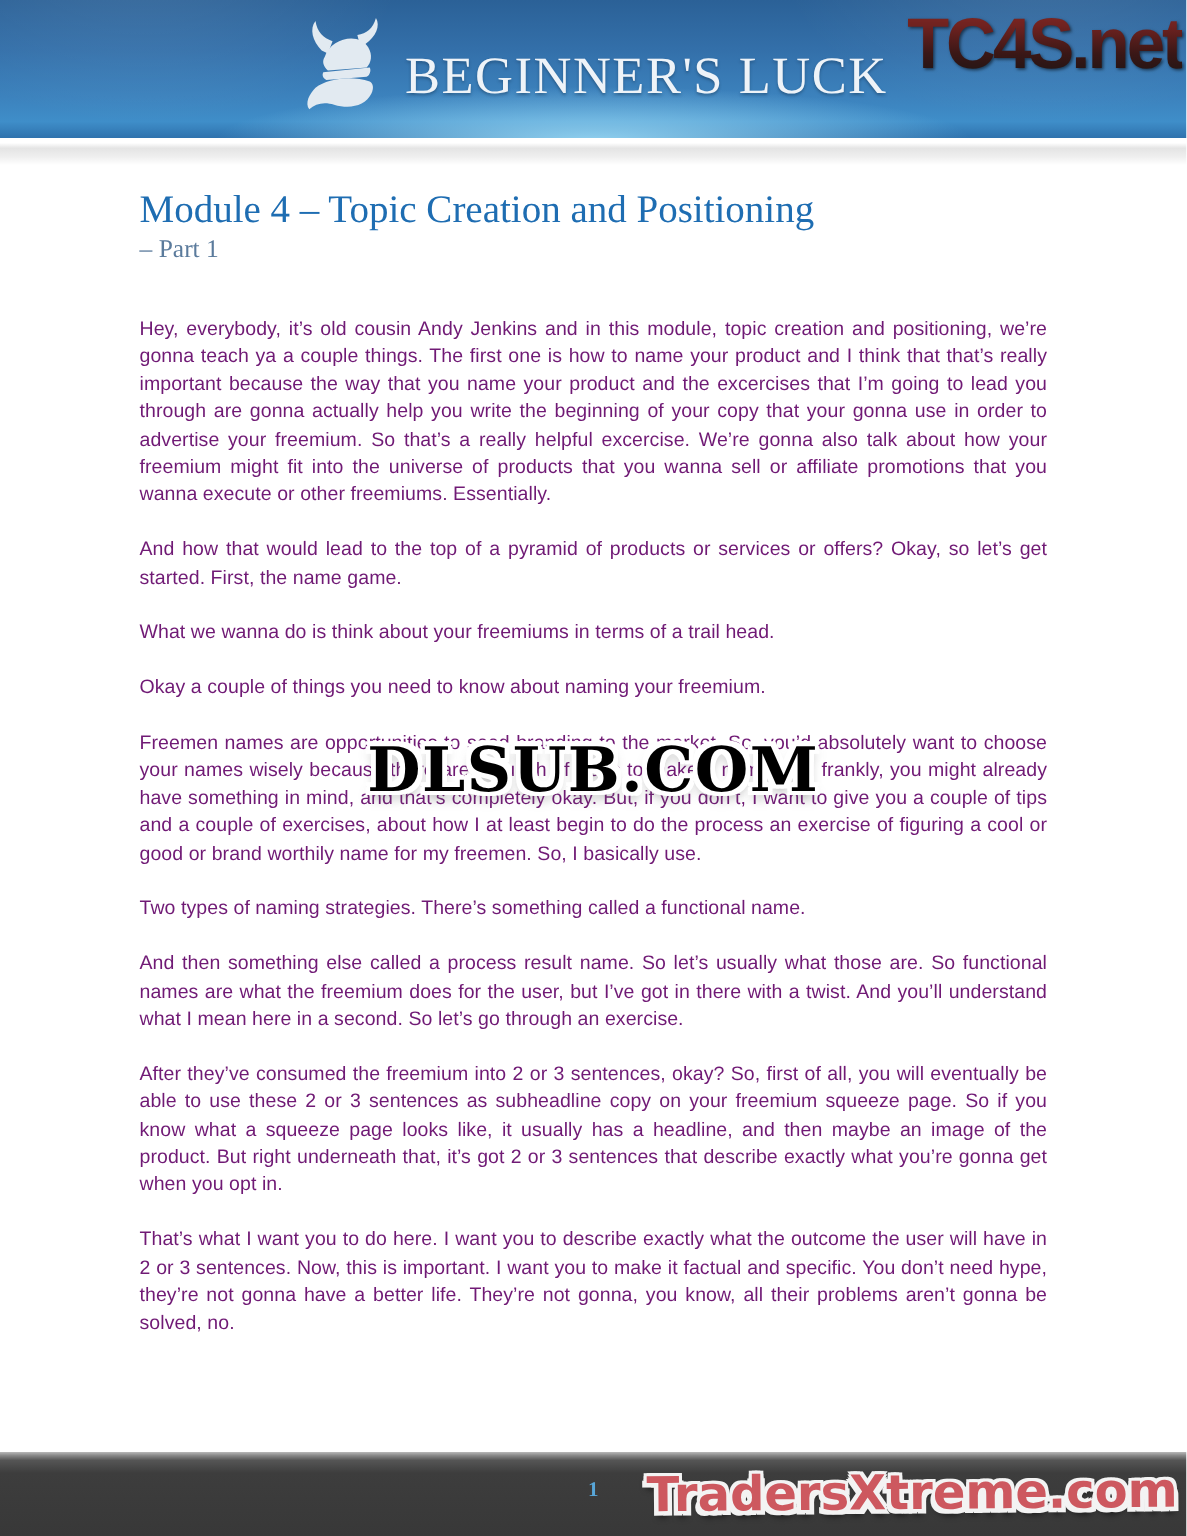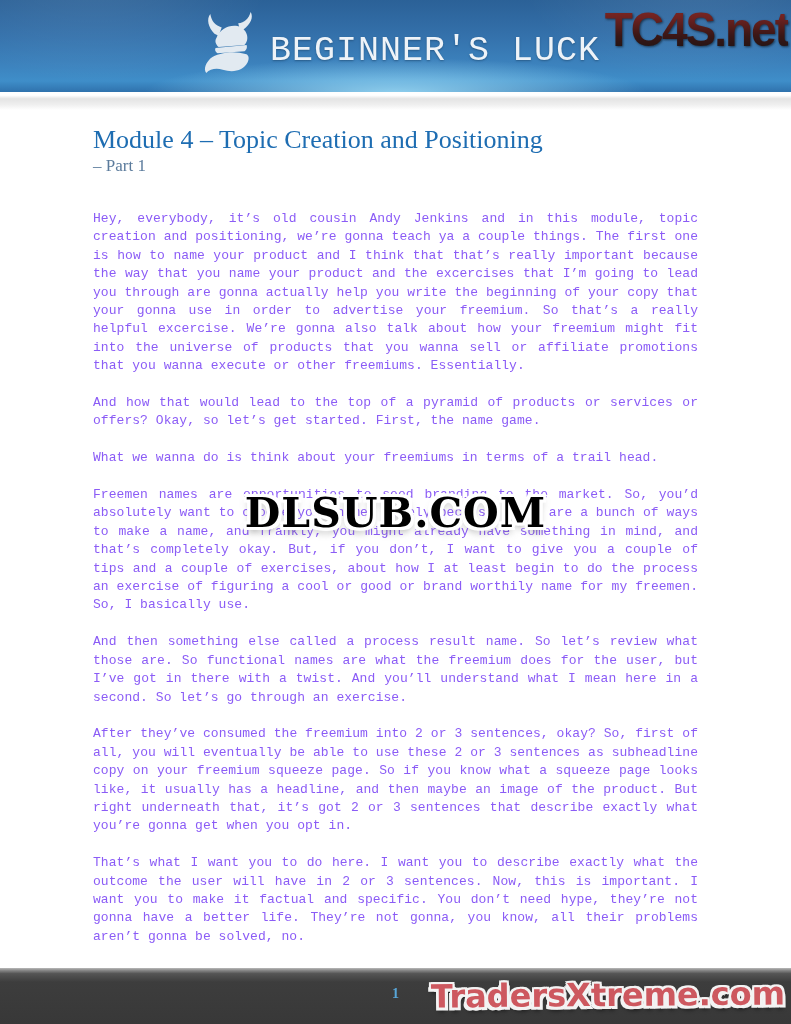--- a/index.html
+++ b/index.html
@@ -21,21 +21,21 @@
       radial-gradient(ellipse 300px 200px at 88% -40%, rgba(255,255,255,0.10) 0%, rgba(255,255,255,0) 60%),
       linear-gradient(180deg, #2b6197 0%, #336fa9 35%, #3c82bd 70%, #3f8ec9 88%, #2f72ad 100%);
     overflow: hidden;
   }
   .brand-wrap {
     position: absolute; left: 200px; top: 10px;
     display: flex; align-items: center;
   }
   .helmet { width: 62px; height: 70px; margin-right: 8px; }
   .brand-text {
-    font-family: Liberation Mono, monospace;
+    font-family: Liberation Serif, serif;
     font-size: 35px; letter-spacing: 1px;
     color: #eef3f8;
     text-shadow: 0 1px 2px rgba(20,50,80,0.45);
     white-space: nowrap;
     padding-top: 12px;
   }
   .tc4s {
     position: absolute; right: 3px; top: 2px;
     font-family: "Liberation Sans", sans-serif;
     font-weight: bold; font-size: 46px; letter-spacing: -2px;
@@ -67,24 +67,23 @@
   h2.doc-subtitle {
     font-family: "Liberation Serif", serif;
     font-weight: normal;
     font-size: 17px; line-height: 21px;
     color: #5b7b9c;
     margin-bottom: 34px;
   }
   .body-text p {
     font-size: 13px; line-height: 18.4px;
     letter-spacing: 0.05px;
-    color: #8b5cf6;
+    color: #701a75;
     text-align: justify;
     margin-bottom: 18.4px;
-    font-family: Liberation Mono, monospace;
   }
   .body-text p:last-child { text-align: justify; }
 
   
   .dlsub {
     position: absolute; top: 489px; left: 50%;
     transform: translateX(-50%);
     font-family: "DejaVu Serif", serif;
     font-weight: bold; font-size: 41px; letter-spacing: 1px;
     color: #000000;
@@ -148,22 +147,24 @@
 </div>
 <div class="header-strip"></div>
 
 <div class="content">
   <h1 class="doc-title">Module 4 – Topic Creation and Positioning</h1>
   <h2 class="doc-subtitle">– Part 1</h2>
   <div class="body-text">
     <p>Hey, everybody, it’s old cousin Andy Jenkins and in this module, topic creation and positioning, we’re gonna teach ya a couple things. The first one is how to name your product and I think that that’s really important because the way that you name your product and the excercises that I’m going to lead you through are gonna actually help you write the beginning of your copy that your gonna use in order to advertise your freemium. So that’s a really helpful excercise. We’re gonna also talk about how your freemium might fit into the universe of products that you wanna sell or affiliate promotions that you wanna execute or other freemiums. Essentially.</p>
     <p>And how that would lead to the top of a pyramid of products or services or offers? Okay, so let’s get started. First, the name game.</p>
     <p>What we wanna do is think about your freemiums in terms of a trail head.</p>
+    <p>Okay a couple of things you need to know about naming your freemium.</p>
     <p>Freemen names are opportunities to seed branding to the market. So, you’d absolutely want to choose your names wisely because there are a bunch of ways to make a name, and frankly, you might already have something in mind, and that’s completely okay. But, if you don’t, I want to give you a couple of tips and a couple of exercises, about how I at least begin to do the process an exercise of figuring a cool or good or brand worthily name for my freemen. So, I basically use.</p>
-    <p>And then something else called a process result name. So let’s review what those are. So functional names are what the freemium does for the user, but I’ve got in there with a twist. And you’ll understand what I mean here in a second. So let’s go through an exercise.</p>
+    <p>Two types of naming strategies. There’s something called a functional name.</p>
+    <p>And then something else called a process result name. So let’s usually what those are. So functional names are what the freemium does for the user, but I’ve got in there with a twist. And you’ll understand what I mean here in a second. So let’s go through an exercise.</p>
     <p>After they’ve consumed the freemium into 2 or 3 sentences, okay? So, first of all, you will eventually be able to use these 2 or 3 sentences as subheadline copy on your freemium squeeze page. So if you know what a squeeze page looks like, it usually has a headline, and then maybe an image of the product. But right underneath that, it’s got 2 or 3 sentences that describe exactly what you’re gonna get when you opt in.</p>
     <p>That’s what I want you to do here. I want you to describe exactly what the outcome the user will have in 2 or 3 sentences. Now, this is important. I want you to make it factual and specific. You don’t need hype, they’re not gonna have a better life. They’re not gonna, you know, all their problems aren’t gonna be solved, no.</p>
   </div>
 </div>
 
 <div class="dlsub">DLSUB.COM</div>
 
 <div class="footer">
   <div class="page-number">1</div>
   <div class="txtreme">TradersXtreme.com</div>

